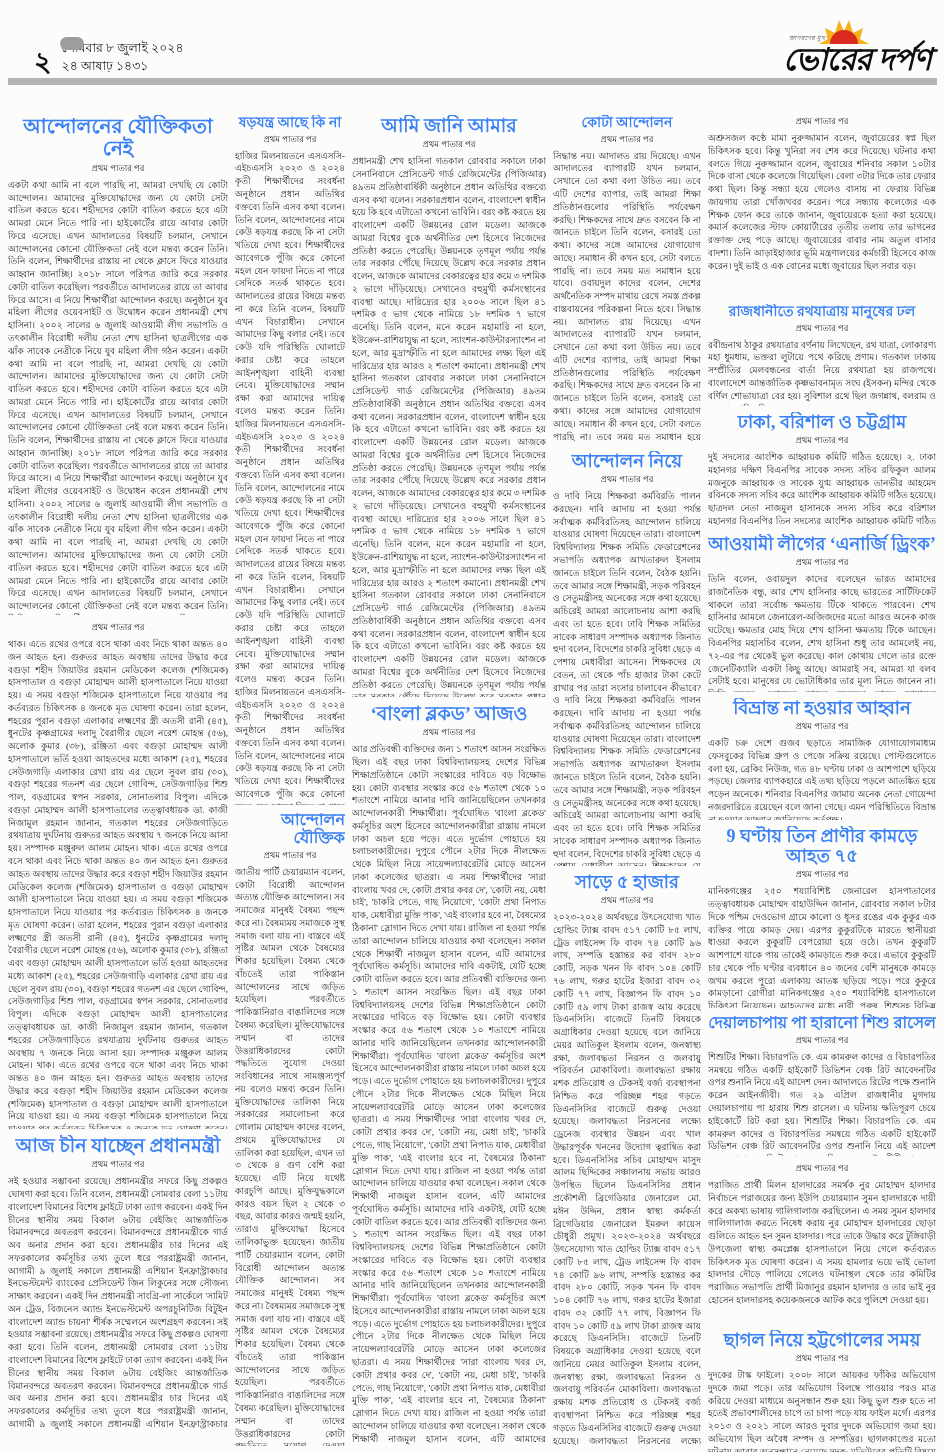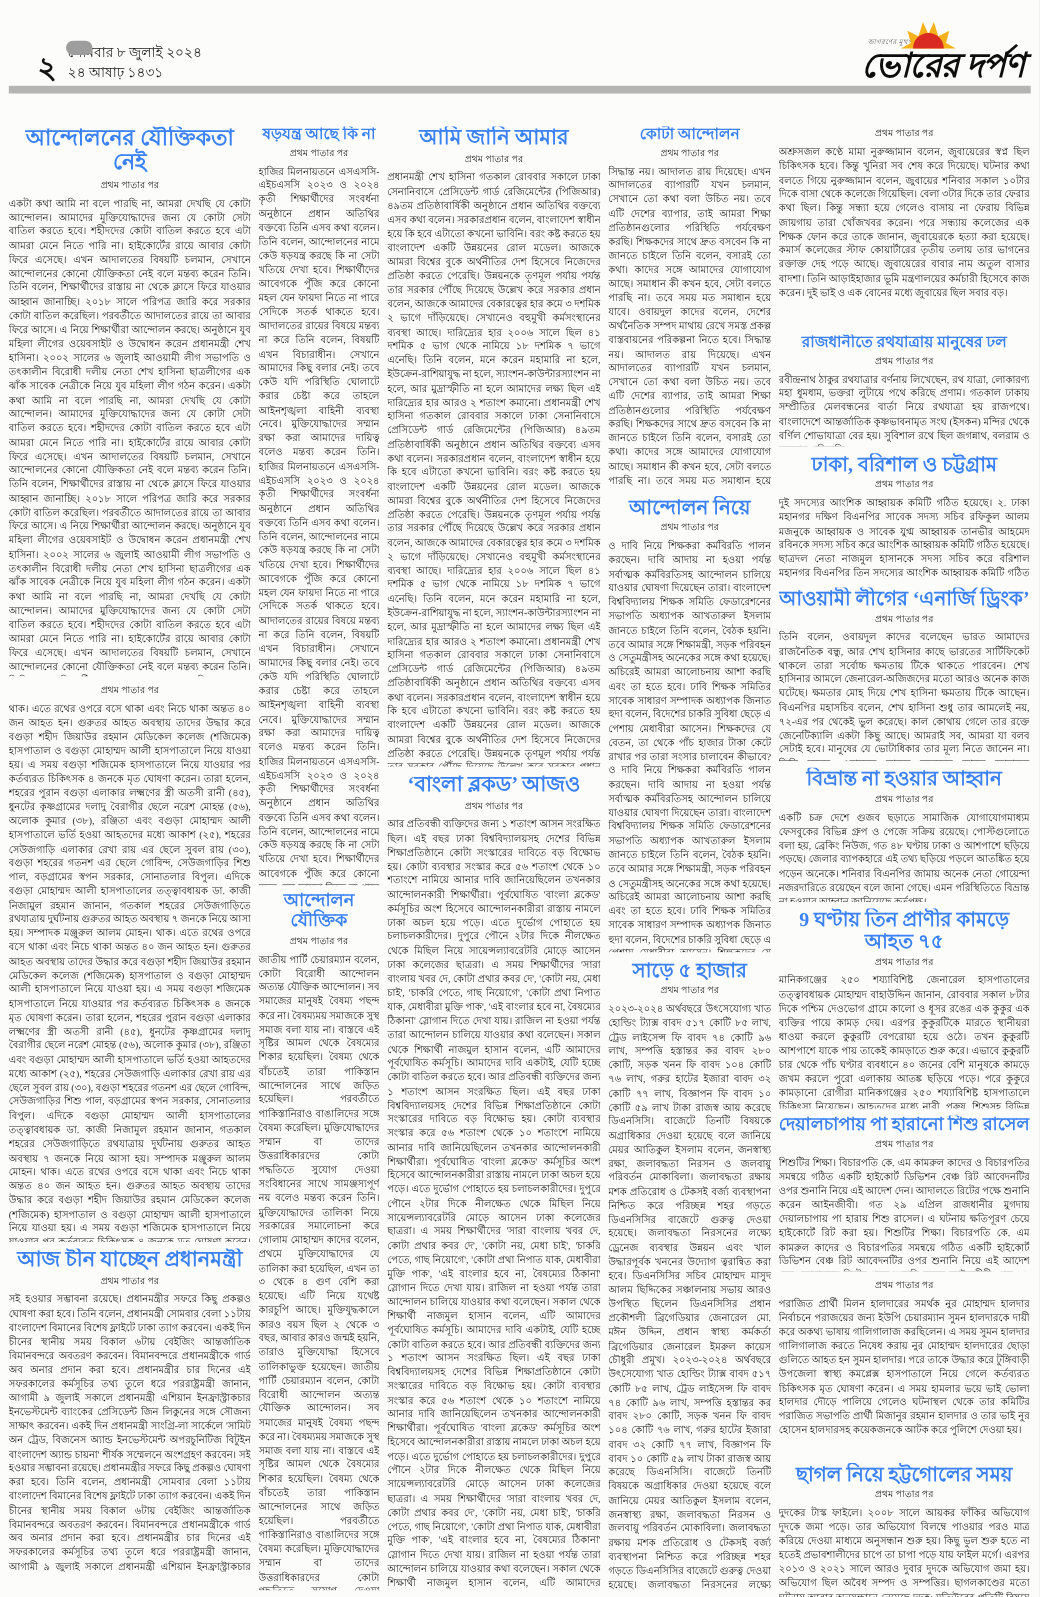--- a/index.html
+++ b/index.html
@@ -30,21 +30,21 @@
     position:relative;font-size:31px;font-weight:bold;color:#0d0d0d;
     line-height:1.02;letter-spacing:-1px;z-index:2;
   }
   .sun{position:absolute;right:64px;top:-14px;z-index:1;}
   
   .content{display:flex;gap:7px;padding:30px 8px 0 8px;}
   .col{display:flex;flex-direction:column;gap:6px;}
   .c1{width:220px;} .c2{width:110px;} .c3{width:194px;} .c4{width:148px;} .c5{width:228px;}
   article{display:flex;flex-direction:column;overflow:hidden;}
   .hl{margin:0 0 2px 0;text-align:center;font-weight:bold;color:#3b82f6;line-height:1.12;} .hl-20{font-size:20px;} .hl-19{font-size:19px;}
-  .hl-18{font-size:14px;} .hl-17{font-size:18px;} .hl-16{font-size:16px;}
+  .hl-18{font-size:14px;} .hl-17{font-size:18px;} .hl-16{font-size:16px;text-align:right;}
   .dl{text-align:center;font-size:8.5px;font-weight:normal;color:#222;margin-bottom:3px;}
   .bd{
     flex:1;overflow:hidden;font-size:9px;line-height:1.42;
     text-align:justify;color:#1f1f1f;word-break:break-word;
   }
 </style>
 </head>
 <body>
 
 <div class="page">

